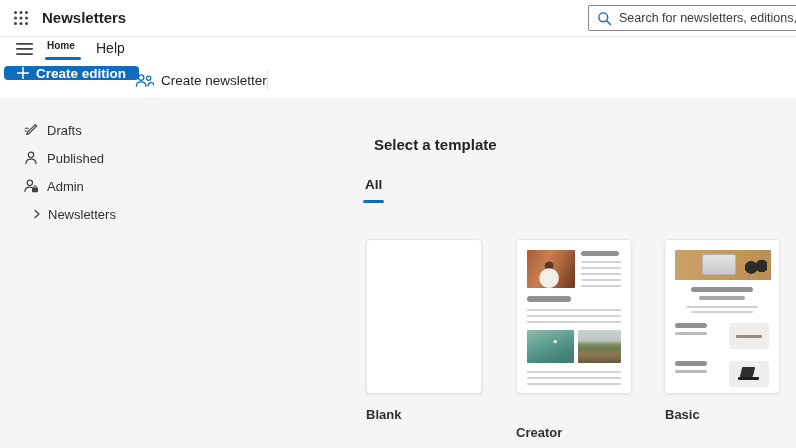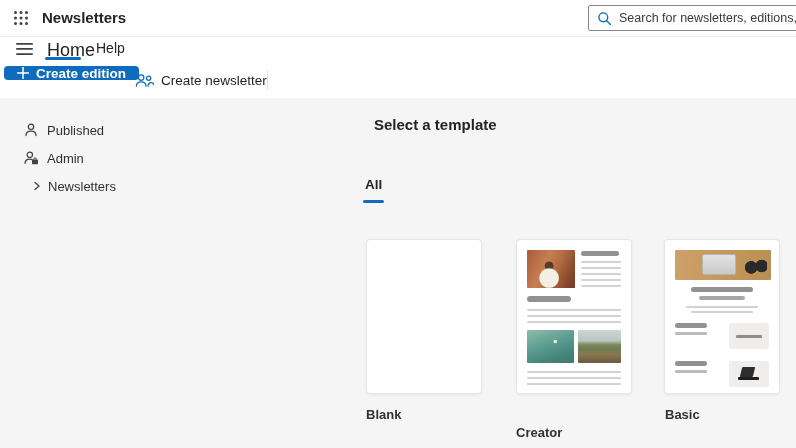--- a/index.html
+++ b/index.html
@@ -15,21 +15,21 @@
   .searchbox { position:absolute; left:588px; top:5px; width:240px; height:26px;
                border:1px solid #8a8886; border-radius:2px; background:#fff;
                display:flex; align-items:center; padding-left:8px; }
   .searchbox input { border:none; outline:none; flex:1; font-size:12.5px; color:#3b3a39;
                      font-family:"Liberation Sans",sans-serif; background:transparent; margin-left:7px; }
   .searchbox input::placeholder { color:#3b3a39; opacity:1; }
 
   
   .menubar { position:absolute; left:0; top:37px; width:796px; height:25px; background:#fff; }
   .hamburger { position:absolute; left:16px; top:5px; width:17px; height:14px; cursor:pointer; }
-  .tab-home { position:absolute; left:47px; top:3px; font-size:18px; font-weight:400; color:#242424; cursor:pointer; }
+  .tab-home { position:absolute; left:47px; top:3px; font-size:10px; font-weight:700; color:#242424; cursor:pointer; }
   .tab-home-underline { position:absolute; left:45px; top:20px; width:36px; height:3px;
                         border-radius:2px; background:#0f6cbd; }
   .tab-help { position:absolute; left:96px; top:3px; font-size:14px; color:#242424; cursor:pointer; }
 
   
   .toolbar { position:absolute; left:0; top:62px; width:796px; height:36px; background:#fff; }
   .btn-primary { position:absolute; left:4px; top:4px; height:14px; background:#0f6cbd; color:#fff;
                  border:none; border-radius:4px; font-size:13.5px; font-weight:600;
                  display:flex; align-items:center; gap:7px; padding:0 13px; cursor:pointer;
                  font-family:"Liberation Sans",sans-serif; }
@@ -44,21 +44,21 @@
 
   
   .sidebar { position:absolute; left:0; top:18px; width:340px; }
   .side-item { display:flex; align-items:center; height:28px; padding-left:23px; cursor:pointer;
                font-size:13px; color:#323130; }
   .side-item .ic { width:16px; height:16px; margin-right:8px; flex:0 0 auto; }
   .side-item.expandable { padding-left:31px; }
   .side-item.expandable .ic { width:12px; height:12px; margin-right:5px; }
 
   
-  .main-heading { position:absolute; left:374px; top:18px; font-size:15px; font-weight:700; color:#242424; }
+  .main-heading { position:absolute; left:374px; top:38px; font-size:15px; font-weight:700; color:#242424; }
   .tab-all { position:absolute; left:365px; top:79px; font-size:13.5px; font-weight:600; color:#242424; cursor:pointer; }
   .tab-all-underline { position:absolute; left:363px; top:102px; width:21px; height:3px;
                        border-radius:2px; background:#0f6cbd; }
 
   .card { position:absolute; top:141px; width:116px; height:155px; background:#fff;
           border:1px solid #e7e6e5; border-radius:4px; box-shadow:0 1px 3px rgba(0,0,0,.07);
           cursor:pointer; padding:10px; overflow:hidden; }
   .card-blank   { left:366px; }
   .card-creator { left:516px; }
   .card-basic   { left:664px; }
@@ -176,20 +176,30 @@
     </button>
     <div class="toolbar-divider"></div>
   </div>
 
   <div class="content">
 
     <div class="sidebar">
       <div class="side-item">
         <span class="ic">
           <svg width="16" height="16" viewBox="0 0 16 16">
+            <path d="M12.2 2.6 l1.4 1.4 -7.6 7.6 -2.3 .9 .9 -2.3 Z" fill="none" stroke="#424242" stroke-width="1.2" stroke-linejoin="round"></path>
+            <line x1="2.2" y1="6.2" x2="5.4" y2="6.2" stroke="#424242" stroke-width="1.1" stroke-linecap="round"></line>
+            <line x1="2.2" y1="9" x2="4" y2="9" stroke="#424242" stroke-width="1.1" stroke-linecap="round"></line>
+          </svg>
+        </span>
+        <span>Drafts</span>
+      </div>
+      <div class="side-item">
+        <span class="ic">
+          <svg width="16" height="16" viewBox="0 0 16 16">
             <circle cx="8" cy="4.8" r="2.7" fill="none" stroke="#424242" stroke-width="1.2"></circle>
             <path d="M3 13.6c0-2.8 2.2-4.4 5-4.4s5 1.6 5 4.4" fill="none" stroke="#424242" stroke-width="1.2" stroke-linecap="round"></path>
           </svg>
         </span>
         <span>Published</span>
       </div>
       <div class="side-item">
         <span class="ic">
           <svg width="16" height="16" viewBox="0 0 16 16">
             <circle cx="6.8" cy="4.8" r="2.7" fill="none" stroke="#424242" stroke-width="1.2"></circle>

